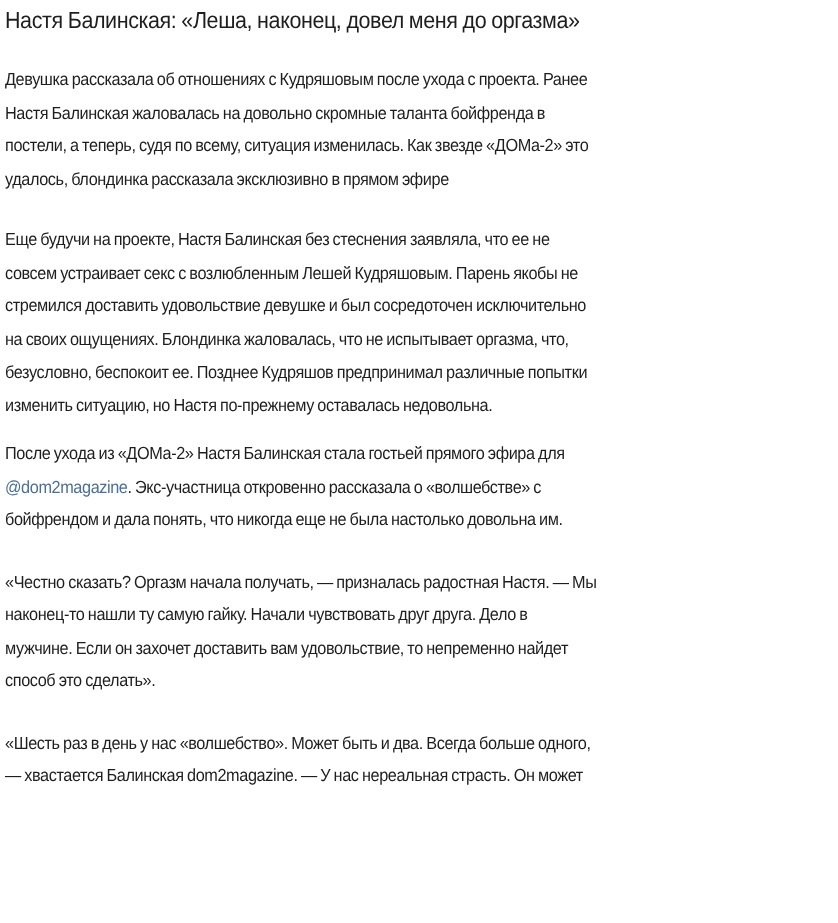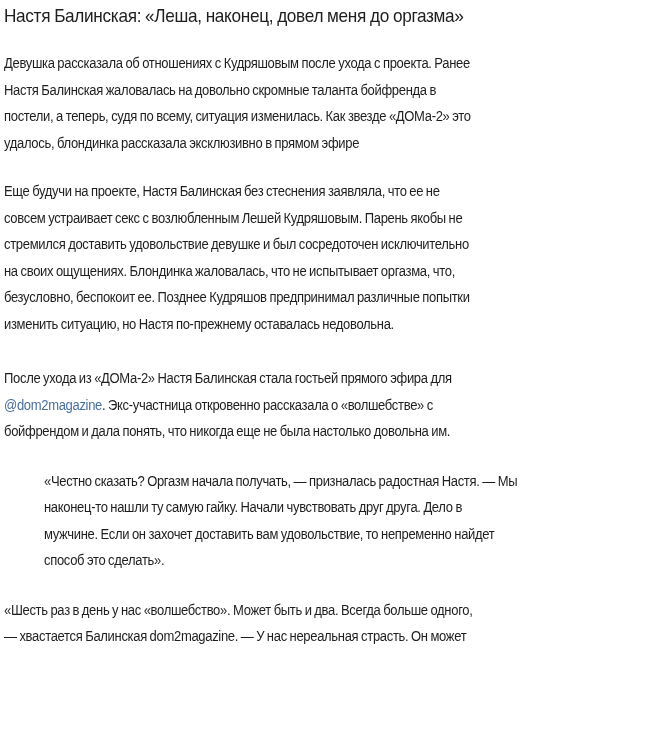--- a/index.html
+++ b/index.html
@@ -31,22 +31,22 @@
     }
     .para {
       font-size: 14px;
       line-height: 26.5px;
       margin: 0;
       letter-spacing: -0.35px;
       word-spacing: -0.6px;
     }
     .p1 { margin-top: 21px; }
     .p2 { margin-top: 22px; }
-    .p3 { margin-top: 28px; }
-    .p4 { margin-top: 23px; margin-left: 40px; }
+    .p3 { margin-top: 12px; }
+    .p4 { margin-top: 23px; }
     .p5 { margin-top: 23px; }
     .p6 { margin-top: 23px; }
     .line {
       display: block;
       white-space: nowrap;
       transform: scaleX(0.93);
       transform-origin: left top;
     }
     .link {
       color: #4a6f9c;

